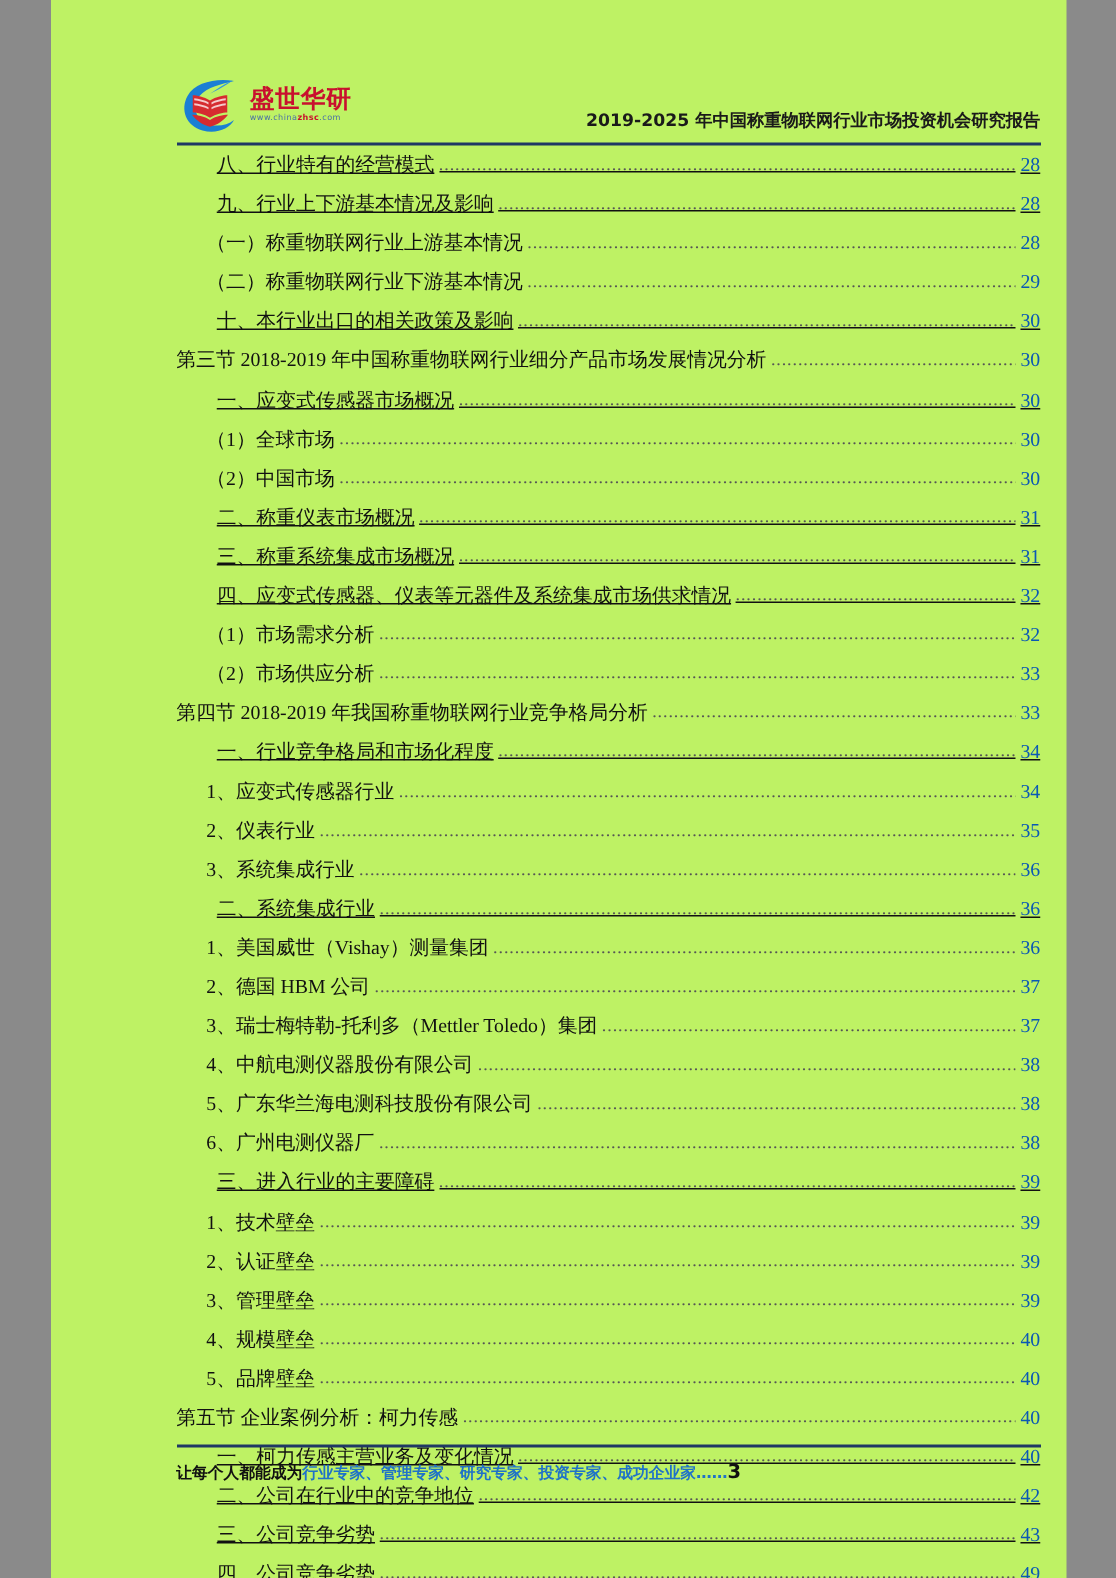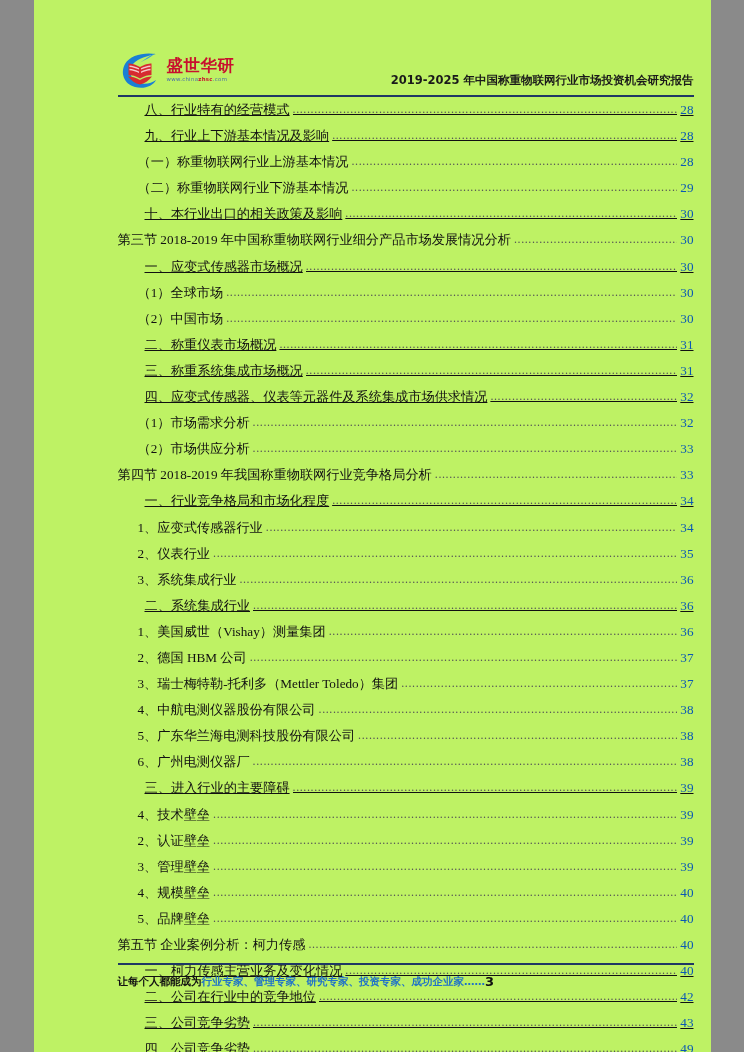--- a/index.html
+++ b/index.html
@@ -319,21 +319,21 @@
         <span class="toc-label">6、广州电测仪器厂</span>
         <span class="toc-dots">...........................................................................................................................................</span>
         <span class="toc-page">38</span>
       </div>
       <div class="toc-row lv1">
         <span class="toc-label">三、进入行业的主要障碍</span>
         <span class="toc-dots">...........................................................................................................................................</span>
         <span class="toc-page">39</span>
       </div>
       <div class="toc-row lv2">
-        <span class="toc-label">4、技术壁垒</span>
+        <span class="toc-label">1、技术壁垒</span>
         <span class="toc-dots">...........................................................................................................................................</span>
         <span class="toc-page">39</span>
       </div>
       <div class="toc-row lv2">
         <span class="toc-label">2、认证壁垒</span>
         <span class="toc-dots">...........................................................................................................................................</span>
         <span class="toc-page">39</span>
       </div>
       <div class="toc-row lv2">
         <span class="toc-label">3、管理壁垒</span>

